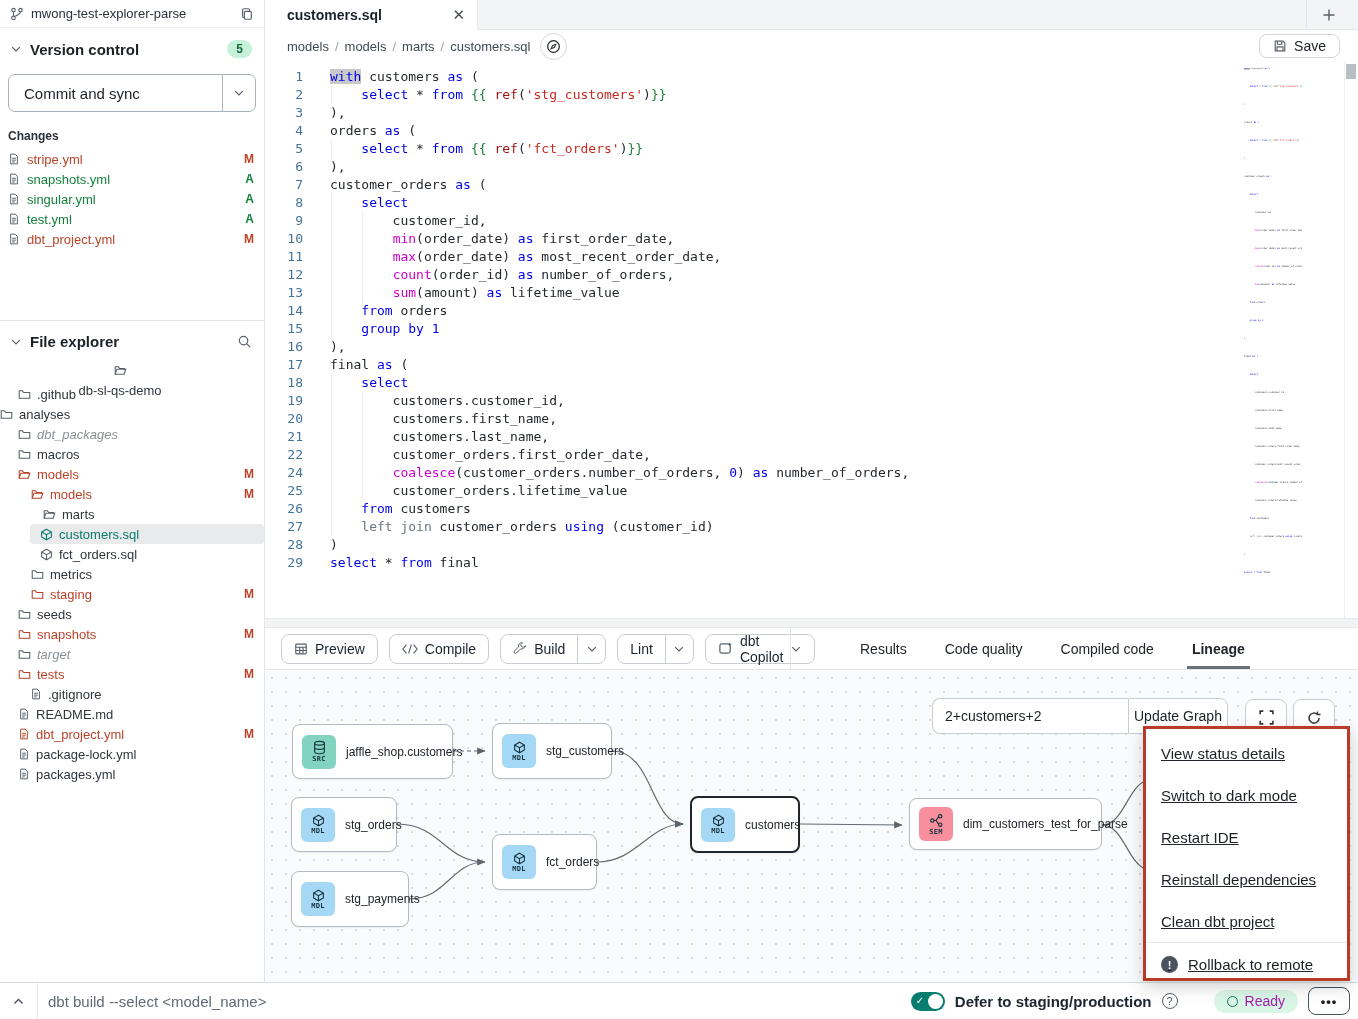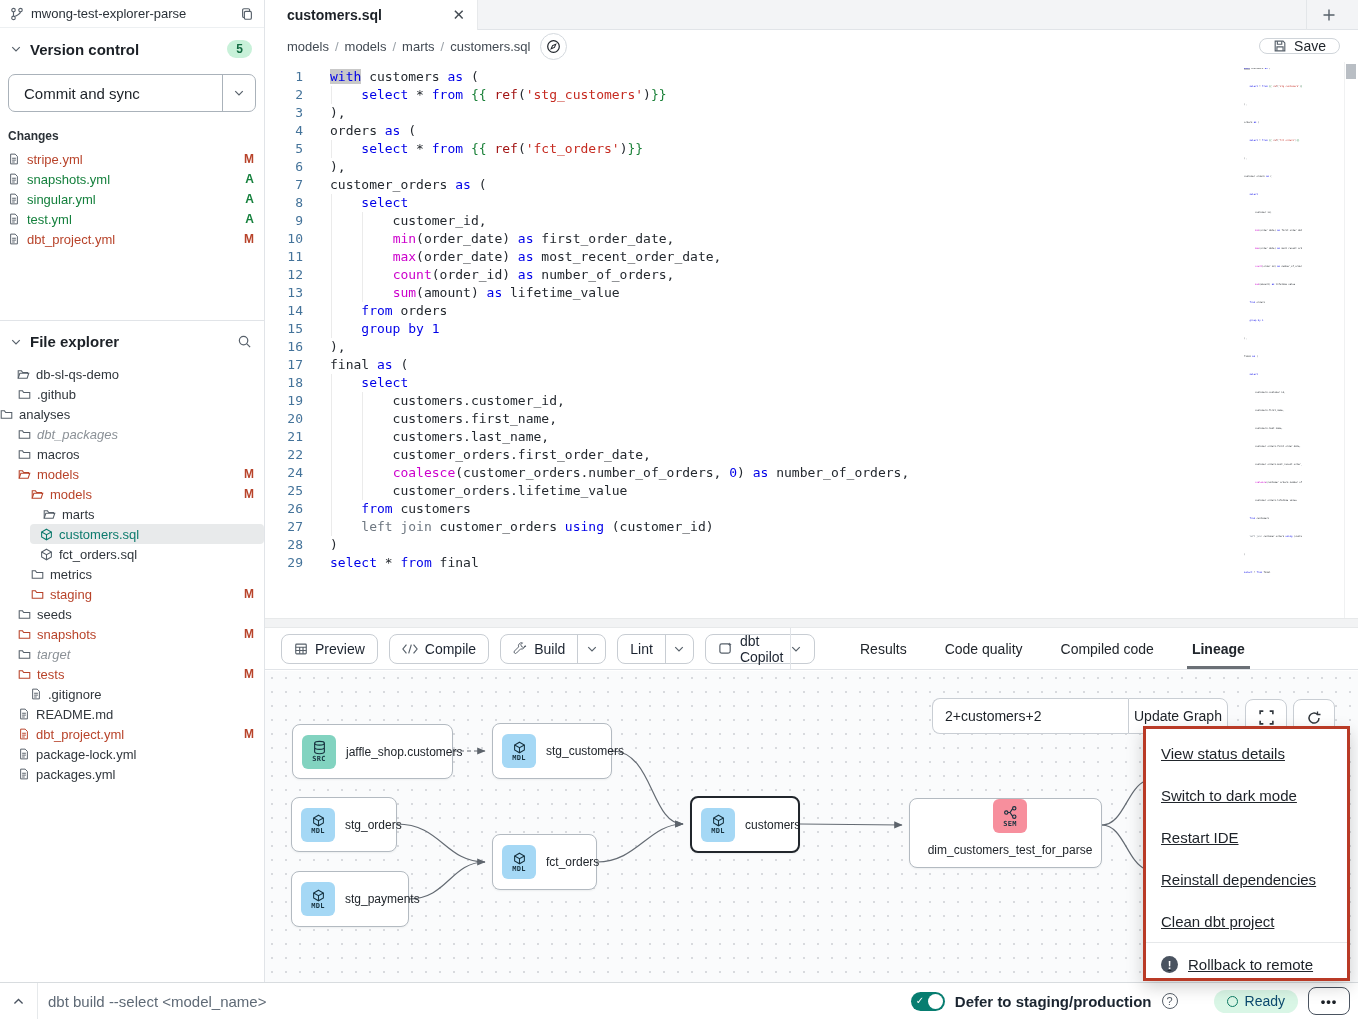--- a/index.html
+++ b/index.html
@@ -49,21 +49,21 @@
   #tab-plus { position:absolute; right:8px; top:0; height:30px; width:44px; display:flex;
     align-items:center; justify-content:center; border-left:1px solid #e3e6e9; color:#454c54; cursor:pointer; }
 
   
   #crumb-row { position:absolute; left:265px; top:30px; right:0; height:32px; background:#fff;
     display:flex; align-items:center; padding-left:22px; }
   #crumbs { font-size:13px; color:#424a53; display:flex; gap:6px; }
   #crumbs .sep { color:#9aa1a8; }
   #compass-btn { margin-left:10px; width:27px; height:27px; border:1px solid #d4d9de; border-radius:50%;
     display:flex; align-items:center; justify-content:center; cursor:pointer; background:#fff; }
-  #save-btn { margin-left:auto; margin-right:18px; height:16px; border:1px solid #d0d5da; border-radius:8px;
+  #save-btn { margin-left:auto; margin-right:18px; height:24px; border:1px solid #d0d5da; border-radius:8px;
     background:#fff; display:flex; align-items:center; gap:7px; padding:0 13px; font-size:14px; color:#1c2127; cursor:pointer; }
 
   
   #editor { position:absolute; left:265px; top:62px; right:0; height:556px; background:#fff;
     font-family:"DejaVu Sans Mono", monospace; font-size:13px; line-height:18px; padding-top:6px; overflow:hidden; }
   .line { display:flex; height:18px; }
   .ln { width:53px; text-align:right; padding-right:15px; color:#44739a; flex:none; }
   .lc { position:relative; padding-left:12px; white-space:pre; color:#24292f; }
   .gl { position:absolute; top:0; bottom:0; width:1px; background:#ebebeb; }
   .tok.k { color:#0000e8; } .tok.num { color:#0000e8; }
@@ -134,21 +134,21 @@
   #sb-right { display:flex; align-items:center; gap:10px; padding-right:8px; }
   #defer-toggle { width:34px; height:19px; border-radius:10px; background:#077d70; position:relative; cursor:pointer; flex:none; }
   #defer-toggle .knob { position:absolute; right:2px; top:2px; width:15px; height:15px; border-radius:50%; background:#fff; }
   #defer-toggle .chk { position:absolute; left:5px; top:3px; color:#fff; font-size:10px; }
   #defer-label { font-size:15px; font-weight:bold; color:#1b2530; }
   #help-icon { width:16px; height:16px; border:1px solid #57606a; border-radius:50%; color:#57606a;
     font-size:11px; display:flex; align-items:center; justify-content:center; cursor:pointer; }
   #ready-pill { background:#d9f6e6; border-radius:12px; height:23px; display:flex; align-items:center;
     gap:7px; padding:0 13px; margin-left:26px; }
   #ready-pill .ring { width:11px; height:11px; border:1.5px solid #0d7a64; border-radius:50%; }
-  #ready-pill .rt { font-size:14px; color:#0c4a6e; }
+  #ready-pill .rt { font-size:14px; color:#a21caf; }
   #more-btn { width:42px; height:28px; border:1px solid #4a5360; border-radius:8px; background:#fff;
     display:flex; align-items:center; justify-content:center; gap:2px; cursor:pointer; color:#1c2127;
     font-size:13px; letter-spacing:1px; font-weight:bold; }
 </style>
 </head>
 <body>
 
 <div id="sidebar">
   <div id="branch-bar">
     <span class="icn">
@@ -252,21 +252,21 @@
         </span>
       <span class="ttl">File explorer</span>
       <span class="icn">
           <svg width="15" height="15" viewBox="0 0 16 16" fill="none" stroke="currentColor" stroke-width="1.3">
             <circle cx="7" cy="7" r="4.5"></circle>
             <path d="M10.5 10.5 14 14"></path>
           </svg>
         </span>
     </div>
     <div id="tree">
-        <div class="t-row" style="padding-left: 17px;">
+        <div class="t-row" style="padding-left: 2px; flex-direction: column;">
           <span class="icn">
             <svg width="13" height="13" viewBox="0 0 16 16" fill="none" stroke="currentColor" stroke-width="1.3">
               <path d="M1.5 12.5v-9h4l1.5 2h6v1.5"></path>
               <path d="M3.5 6.5h11l-2 6h-11z"></path>
             </svg>
           </span>
           <span>db-sl-qs-demo</span>
         </div>
         <div class="t-row" style="padding-left: 18px;">
           <span class="icn">
@@ -773,21 +773,21 @@
           <span class="icn" style="color: rgb(23, 50, 63);">
             <svg width="13" height="13" viewBox="0 0 16 16" fill="none" stroke="#17323f" stroke-width="1.3">
               <path d="M8 1.5 14 5v6L8 14.5 2 11V5z"></path>
               <path d="M2 5l6 3.2L14 5M8 8.2v6.3"></path>
             </svg>
           </span>
           <span class="bl">MDL</span>
         </span>
         <span class="nl">customers</span>
       </div>
-      <div class="lnode" style="left: 644px; top: 127px; width: 193px; height: 70px; flex-direction: column;">
+      <div class="lnode" style="left: 644px; top: 127px; width: 193px; height: 52px;">
         <span class="badge b-SEM">
           <span class="icn" style="color: rgb(23, 50, 63);">
             <svg width="15" height="15" viewBox="0 0 16 16" fill="none" stroke="#17323f" stroke-width="1.2">
               <circle cx="3.5" cy="8" r="1.8"></circle>
               <circle cx="12" cy="3.5" r="1.8"></circle>
               <circle cx="12" cy="12.5" r="1.8"></circle>
               <path d="M5.3 8h2.2M10.3 3.9 7.5 8l2.8 4.1"></path>
             </svg>
           </span>
           <span class="bl">SEM</span>

